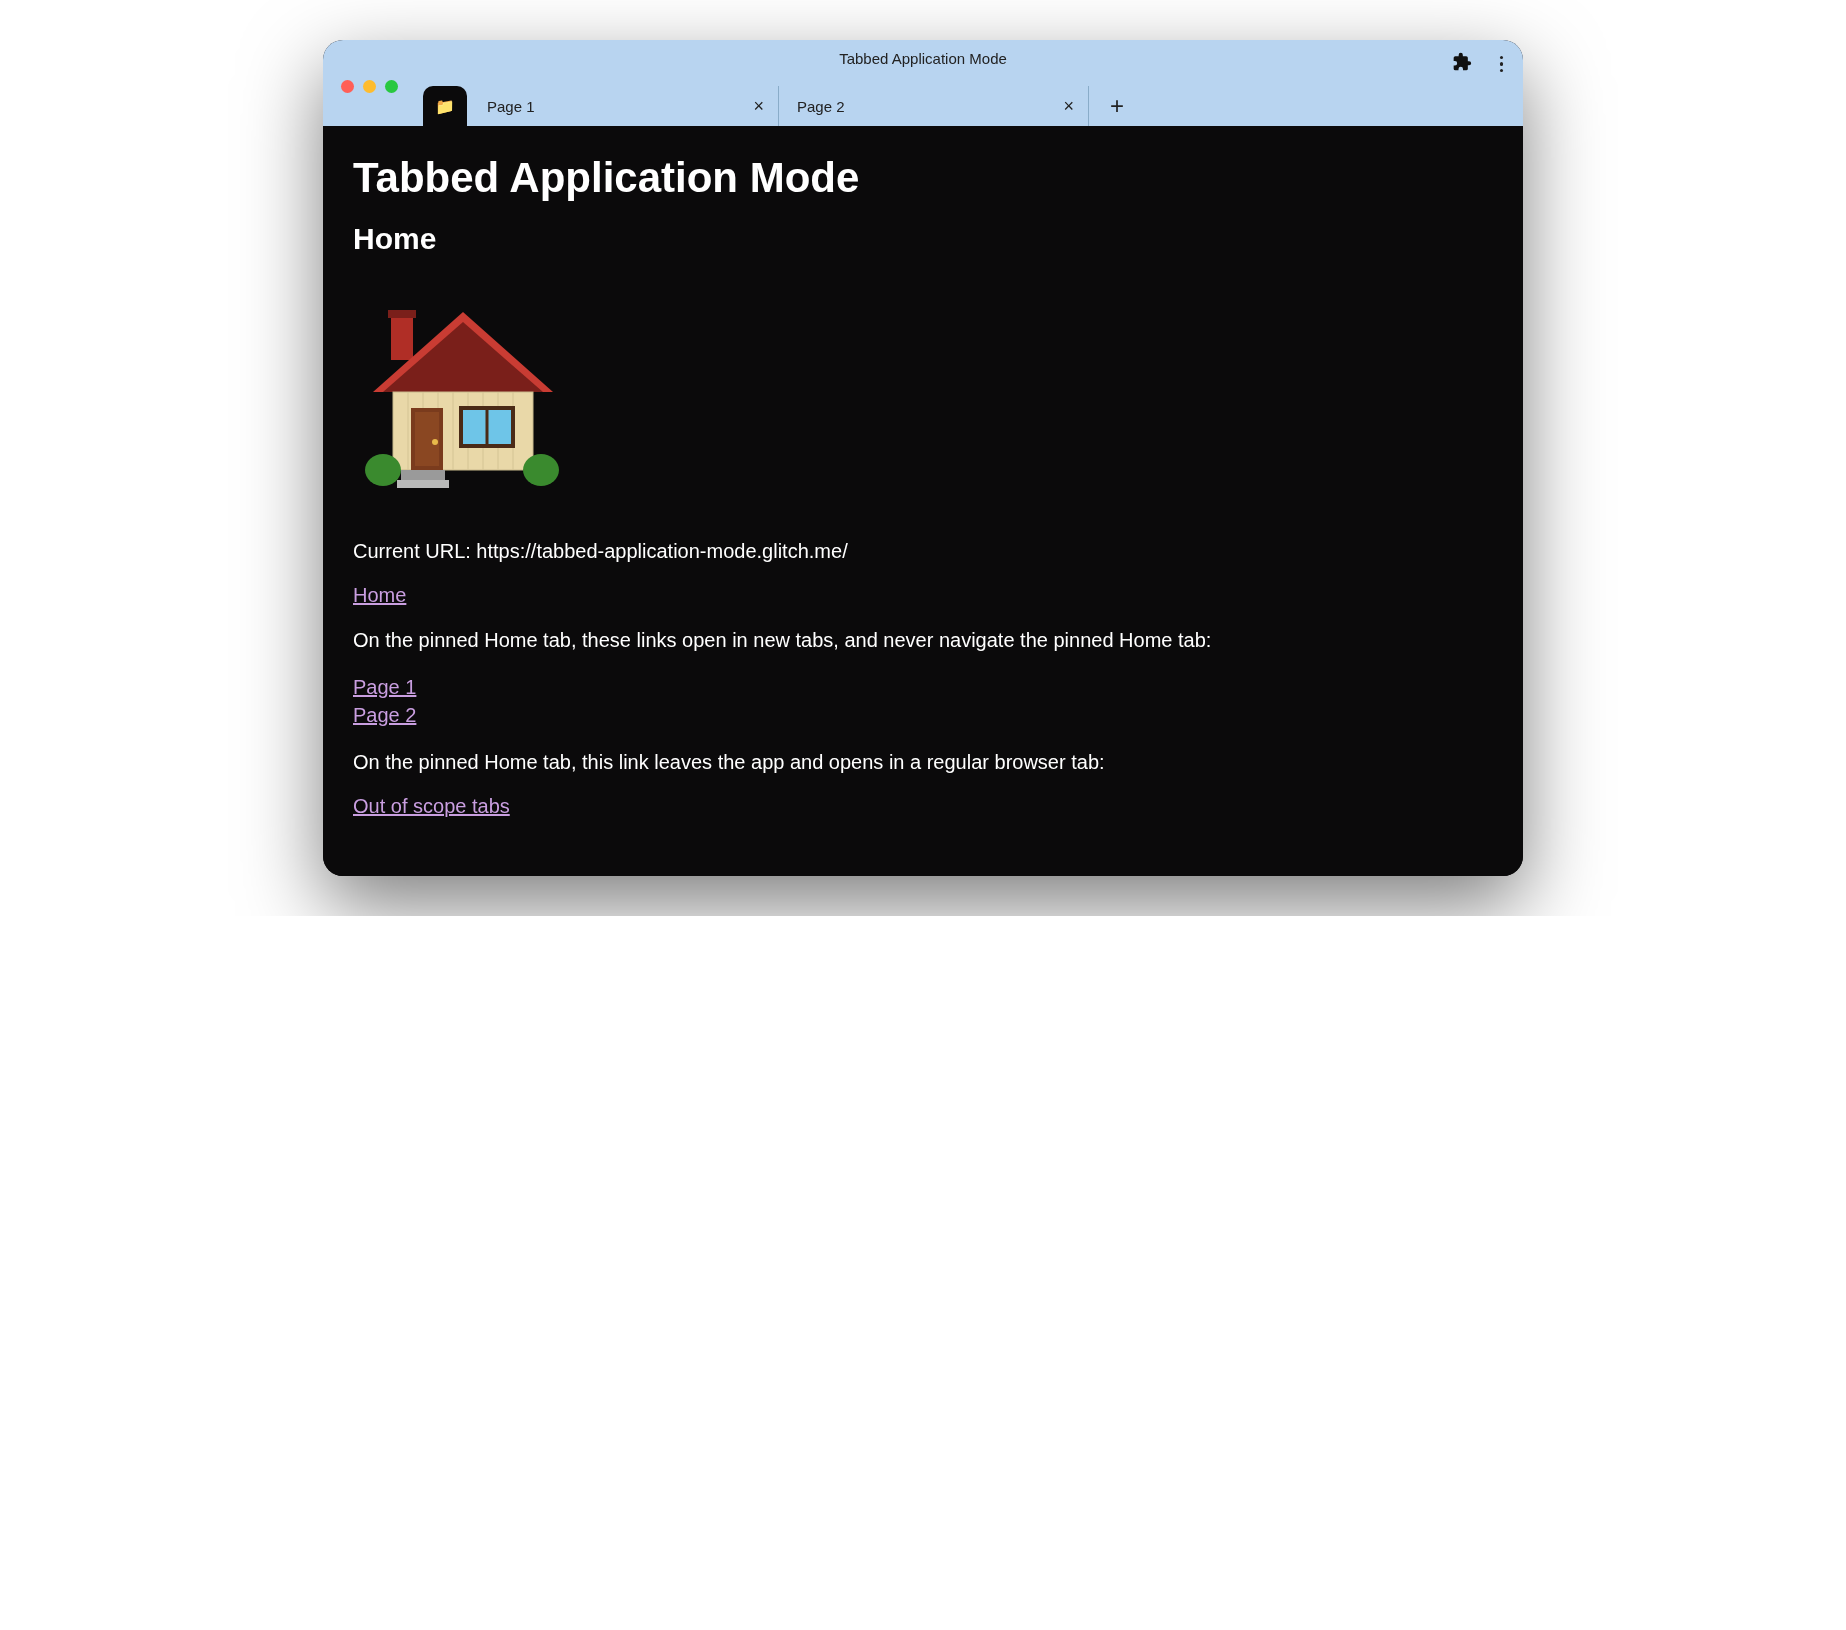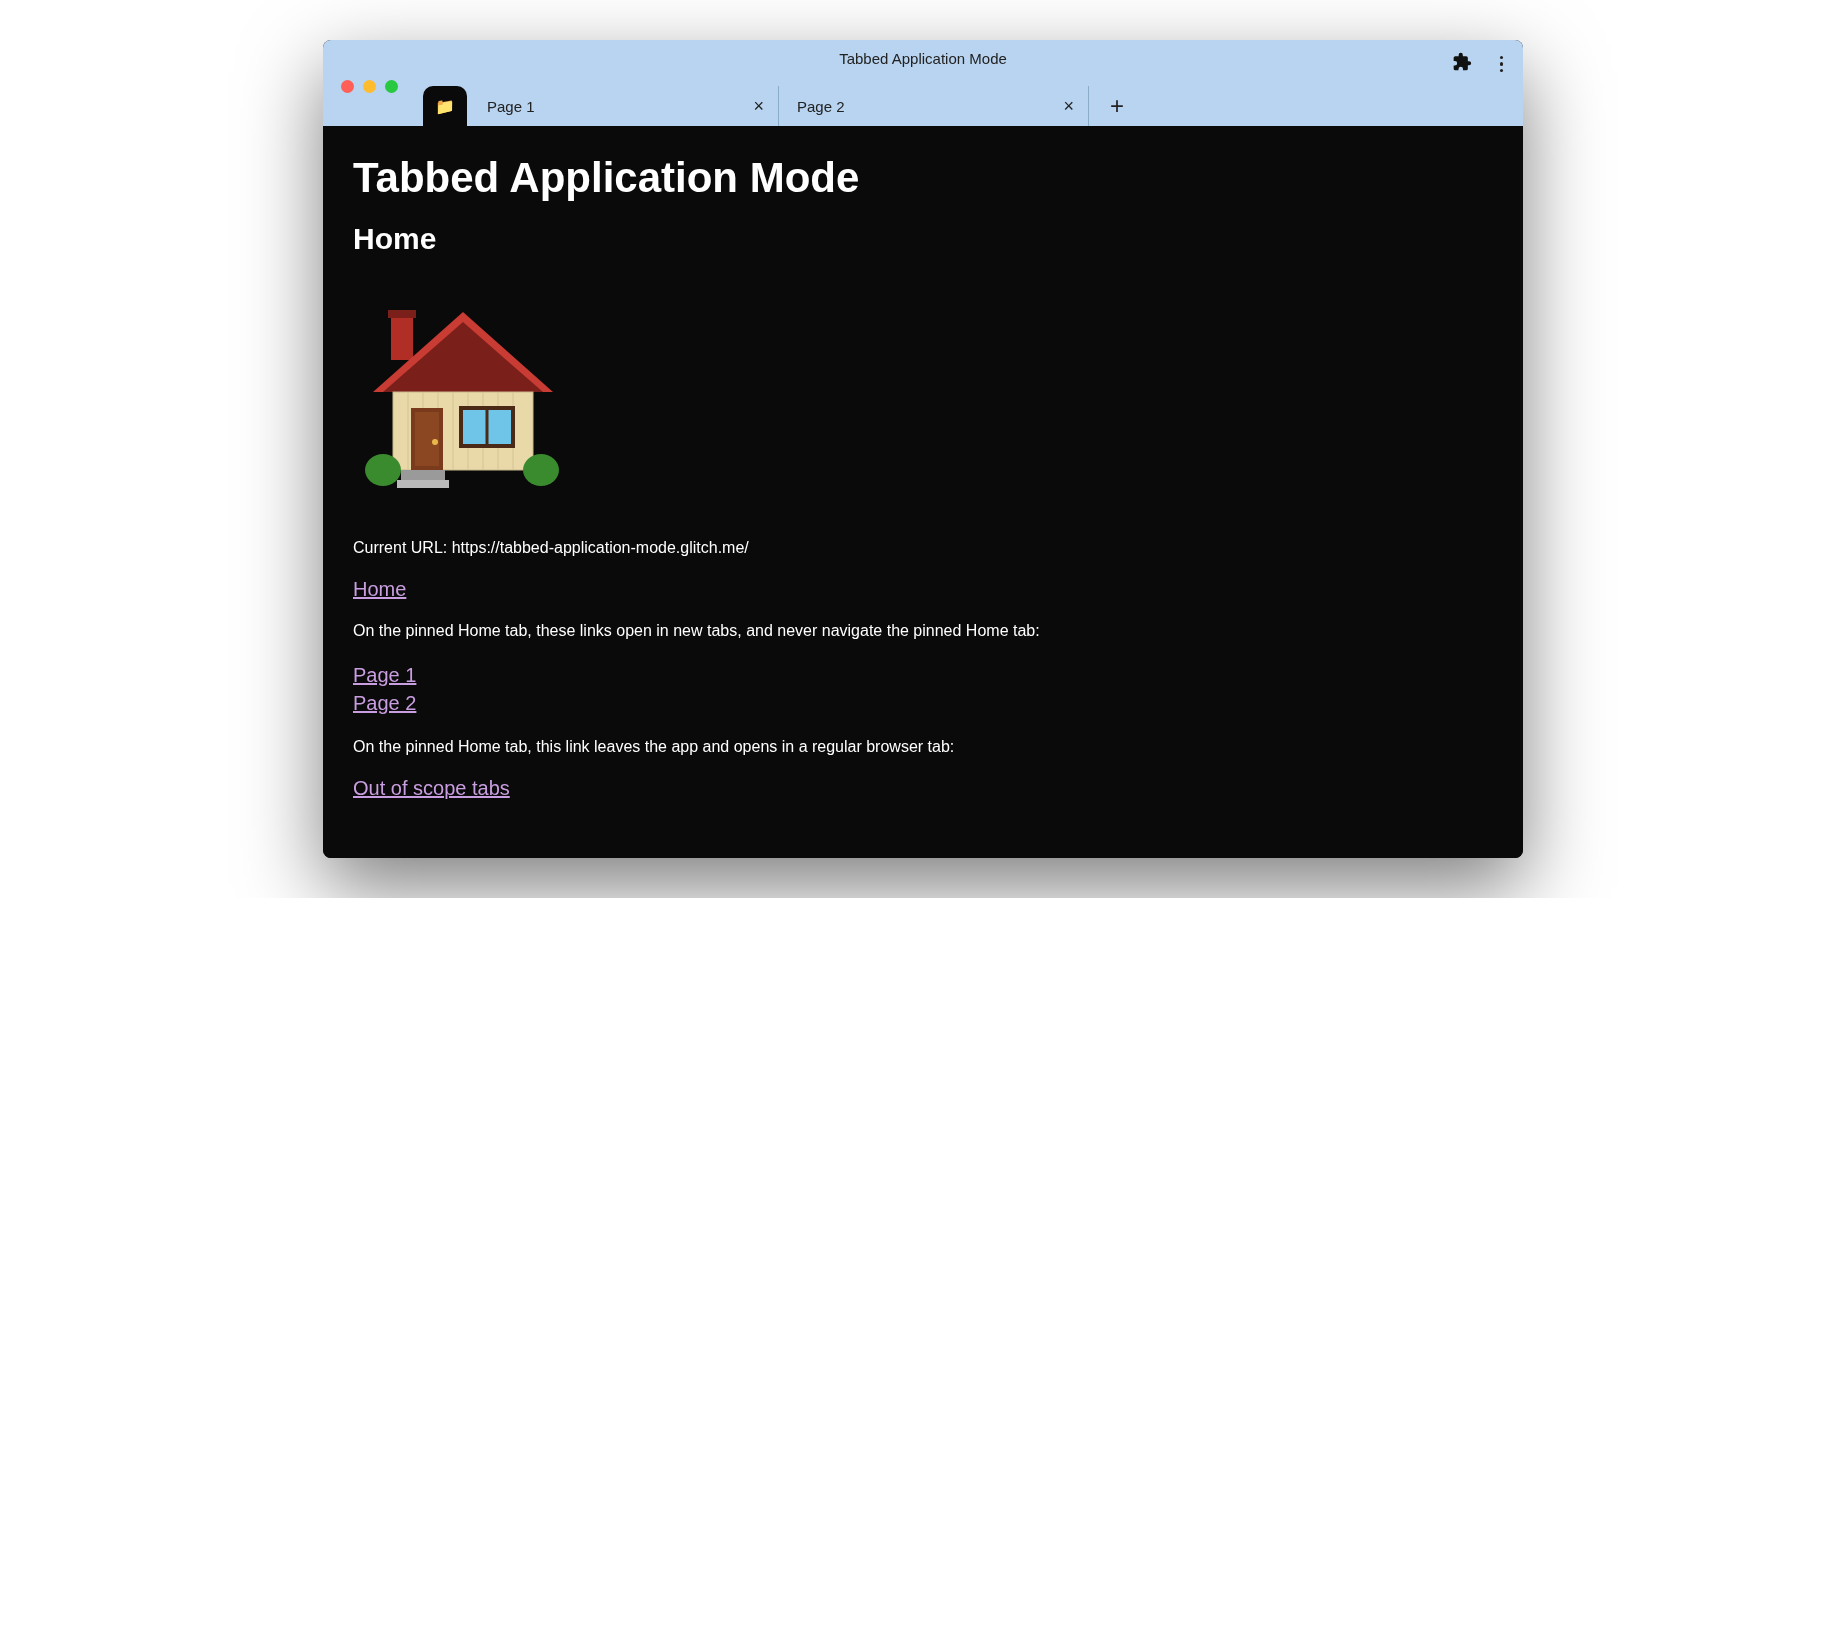--- a/index.html
+++ b/index.html
@@ -10,21 +10,21 @@
     body {
       font-family: -apple-system, BlinkMacSystemFont, "Segoe UI", Helvetica, Arial, sans-serif;
       background: transparent;
       display: flex;
       align-items: flex-start;
       justify-content: center;
       padding: 40px;
     }
     .window {
       width: 1200px;
-      border-radius: 8px;
+      border-radius: 20px;
       overflow: hidden;
       box-shadow: 0 30px 80px rgba(0,0,0,0.5);
       background: #0b0a0b;
     }
     .titlebar {
       background: #b8d4f0;
       height: 86px;
       position: relative;
     }
     .window-title {
@@ -131,21 +131,21 @@
     }
     .content h2 {
       font-size: 30px;
       font-weight: 800;
       margin-bottom: 26px;
     }
     .house-figure {
       margin: 4px 0 30px 0;
     }
     .content p {
-      font-size: 16px;
+      font-size: 20px;
       line-height: 1.5;
       margin-bottom: 18px;
     }
     .content a {
       color: #c99ee0;
       text-decoration: underline;
       font-size: 20px;
     }
     .link-block {
       margin-bottom: 18px;

